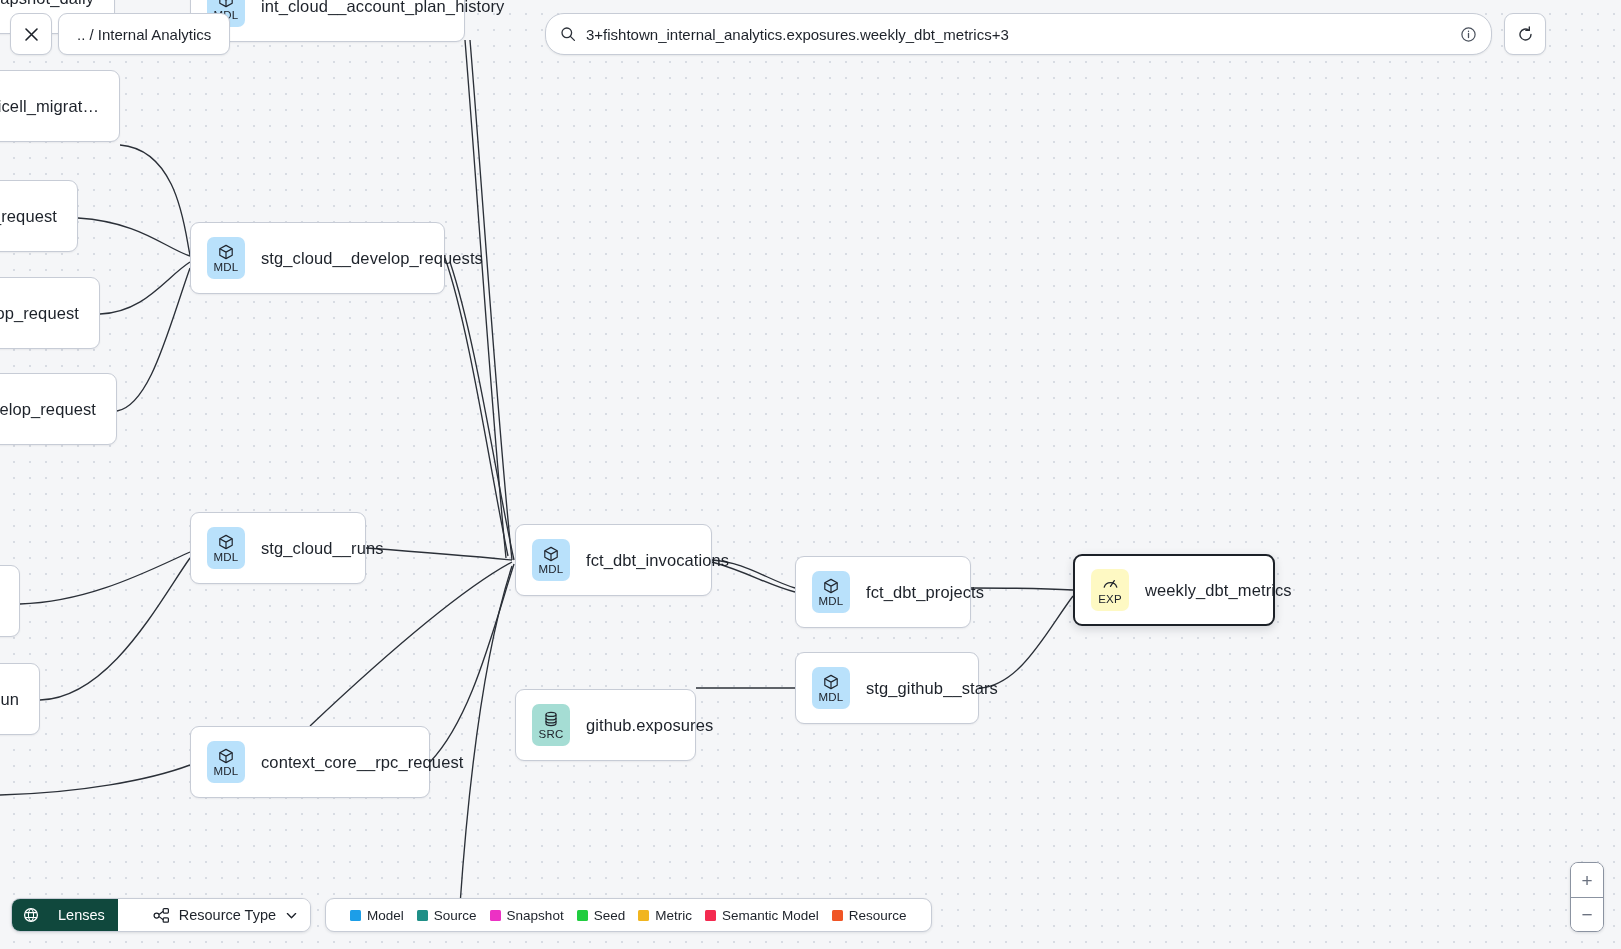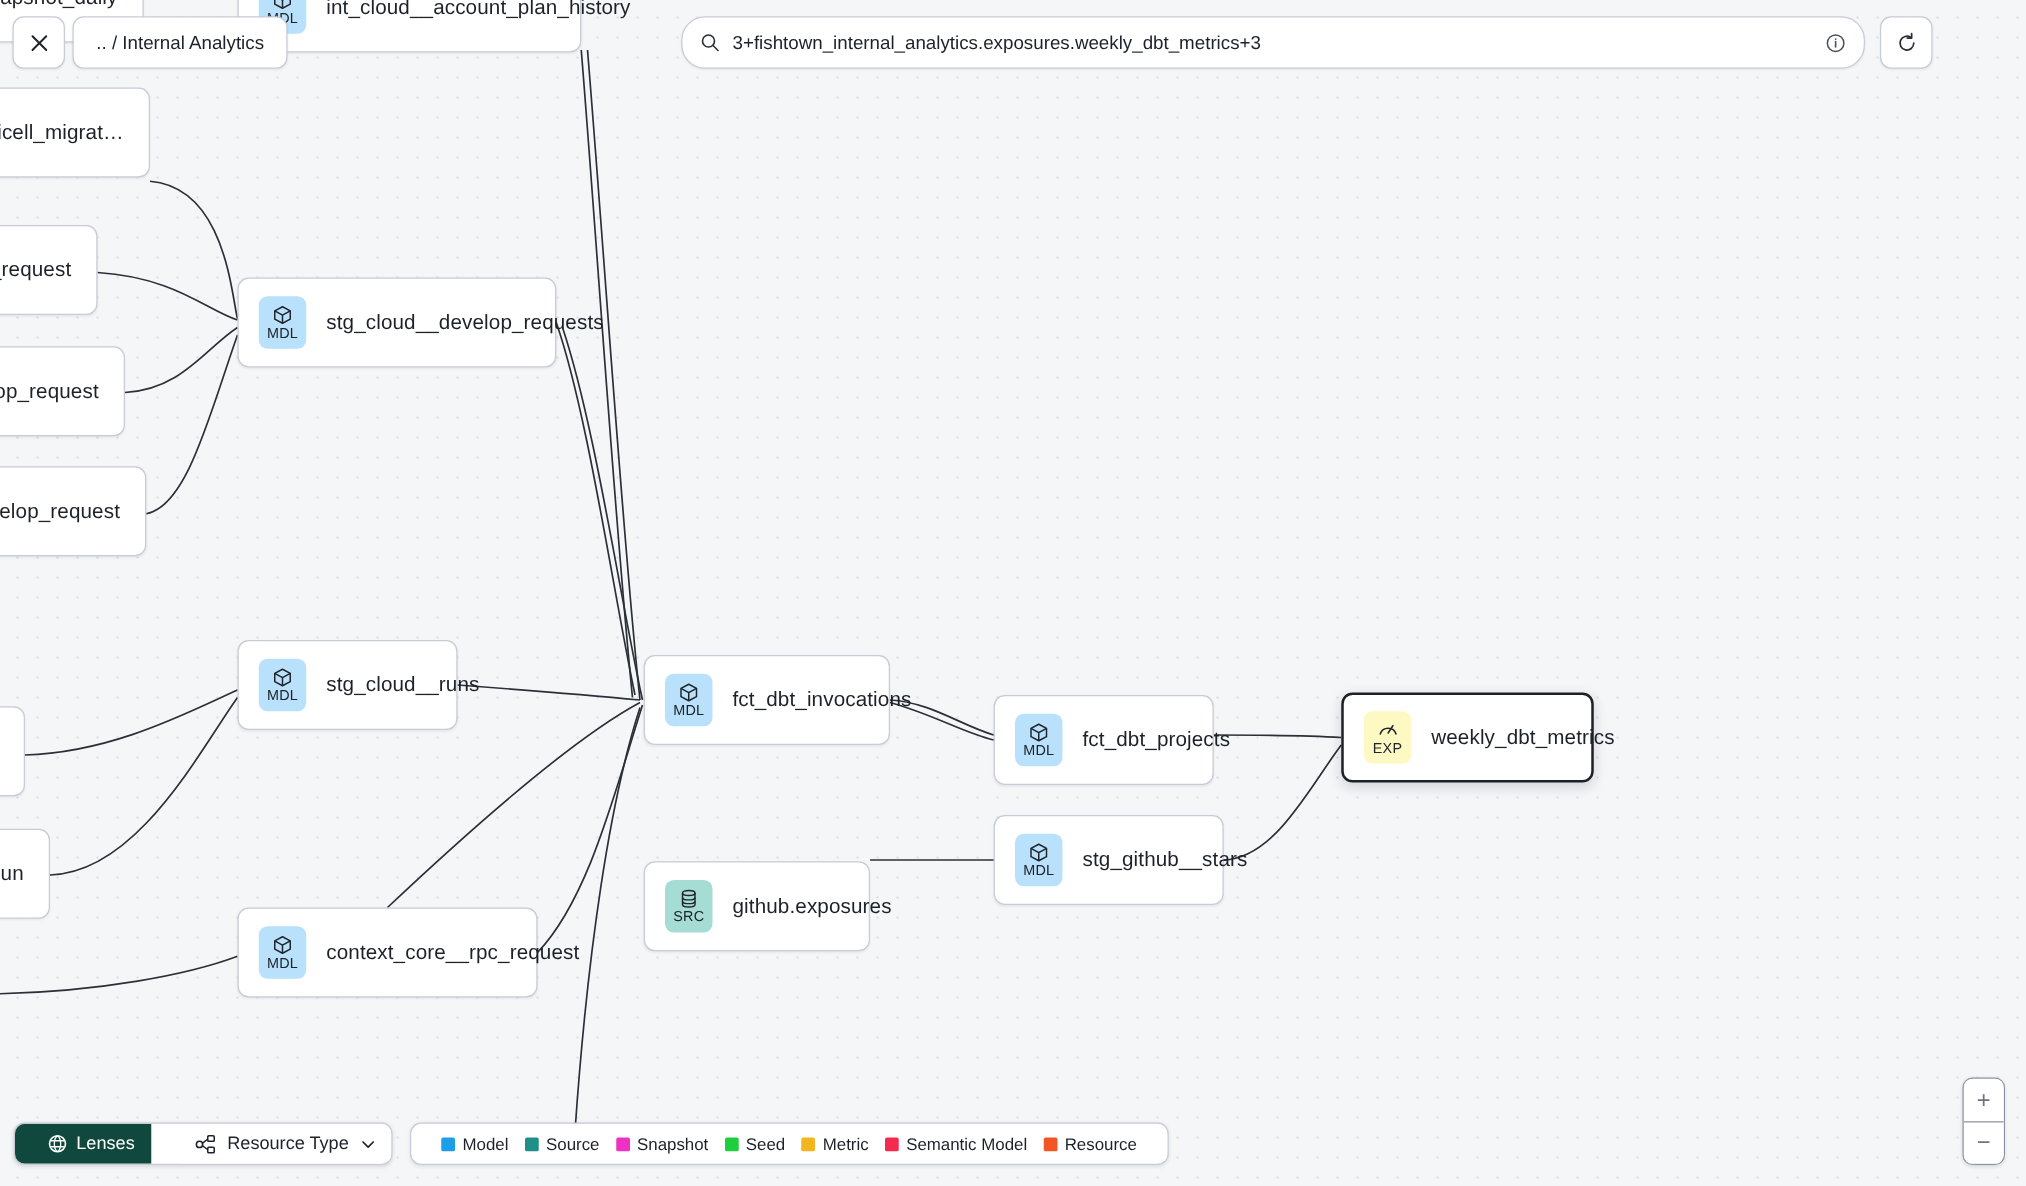--- a/index.html
+++ b/index.html
@@ -180,22 +180,22 @@
     box-shadow: 0 1px 3px rgba(20,25,35,0.12);
     border: 1px solid #c7ccd6;
     height: 34px;
     background: #fff;
   }
   .lenses-btn {
     background: #10483d;
     color: #ffffff;
     display: flex;
     align-items: center;
-    gap: 7px;
-    padding: 0 13px 0 26px;
+    gap: 19px;
+    padding: 0 13px 0 11px;
     font-size: 14.5px;
     cursor: pointer;
   }
   .resource-type-btn {
     background: #ffffff;
     color: #1d222a;
     display: flex;
     align-items: center;
     gap: 9px;
     padding: 0 12px;

